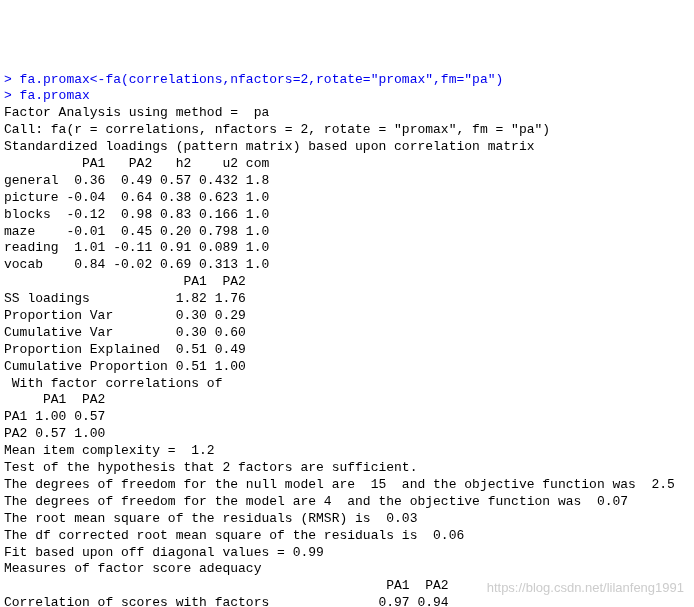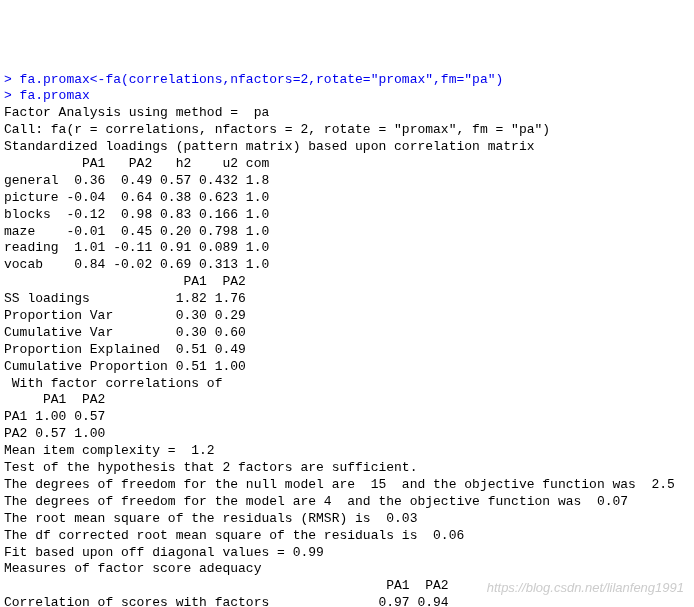--- a/index.html
+++ b/index.html
@@ -19,21 +19,20 @@
       display: block;
     }
     .watermark {
       position: absolute;
       right: 10px;
       bottom: 10px;
       color: #cccccc;
       font-family: Arial, sans-serif;
       font-size: 13px;
       pointer-events: none;
-      font-style: italic;
     }
   </style>
 </head>
 <body>
 
 
 
 <div id="console"><span class="line prompt">&gt; fa.promax&lt;-fa(correlations,nfactors=2,rotate="promax",fm="pa")</span><span class="line prompt">&gt; fa.promax</span><span class="line">Factor Analysis using method =  pa</span><span class="line">Call: fa(r = correlations, nfactors = 2, rotate = "promax", fm = "pa")</span><span class="line">Standardized loadings (pattern matrix) based upon correlation matrix</span><span class="line">          PA1   PA2   h2    u2 com</span><span class="line">general  0.36  0.49 0.57 0.432 1.8</span><span class="line">picture -0.04  0.64 0.38 0.623 1.0</span><span class="line">blocks  -0.12  0.98 0.83 0.166 1.0</span><span class="line">maze    -0.01  0.45 0.20 0.798 1.0</span><span class="line">reading  1.01 -0.11 0.91 0.089 1.0</span><span class="line">vocab    0.84 -0.02 0.69 0.313 1.0</span><span class="line"></span><span class="line">                       PA1  PA2</span><span class="line">SS loadings           1.82 1.76</span><span class="line">Proportion Var        0.30 0.29</span><span class="line">Cumulative Var        0.30 0.60</span><span class="line">Proportion Explained  0.51 0.49</span><span class="line">Cumulative Proportion 0.51 1.00</span><span class="line"></span><span class="line"> With factor correlations of </span><span class="line">     PA1  PA2</span><span class="line">PA1 1.00 0.57</span><span class="line">PA2 0.57 1.00</span><span class="line"></span><span class="line">Mean item complexity =  1.2</span><span class="line">Test of the hypothesis that 2 factors are sufficient.</span><span class="line"></span><span class="line">The degrees of freedom for the null model are  15  and the objective function was  2.5</span><span class="line">The degrees of freedom for the model are 4  and the objective function was  0.07 </span><span class="line"></span><span class="line">The root mean square of the residuals (RMSR) is  0.03 </span><span class="line">The df corrected root mean square of the residuals is  0.06 </span><span class="line"></span><span class="line">Fit based upon off diagonal values = 0.99</span><span class="line">Measures of factor score adequacy             </span><span class="line">                                                 PA1  PA2</span><span class="line">Correlation of scores with factors              0.97 0.94</span></div>
 <div class="watermark">https://blog.csdn.net/lilanfeng1991</div>
 

